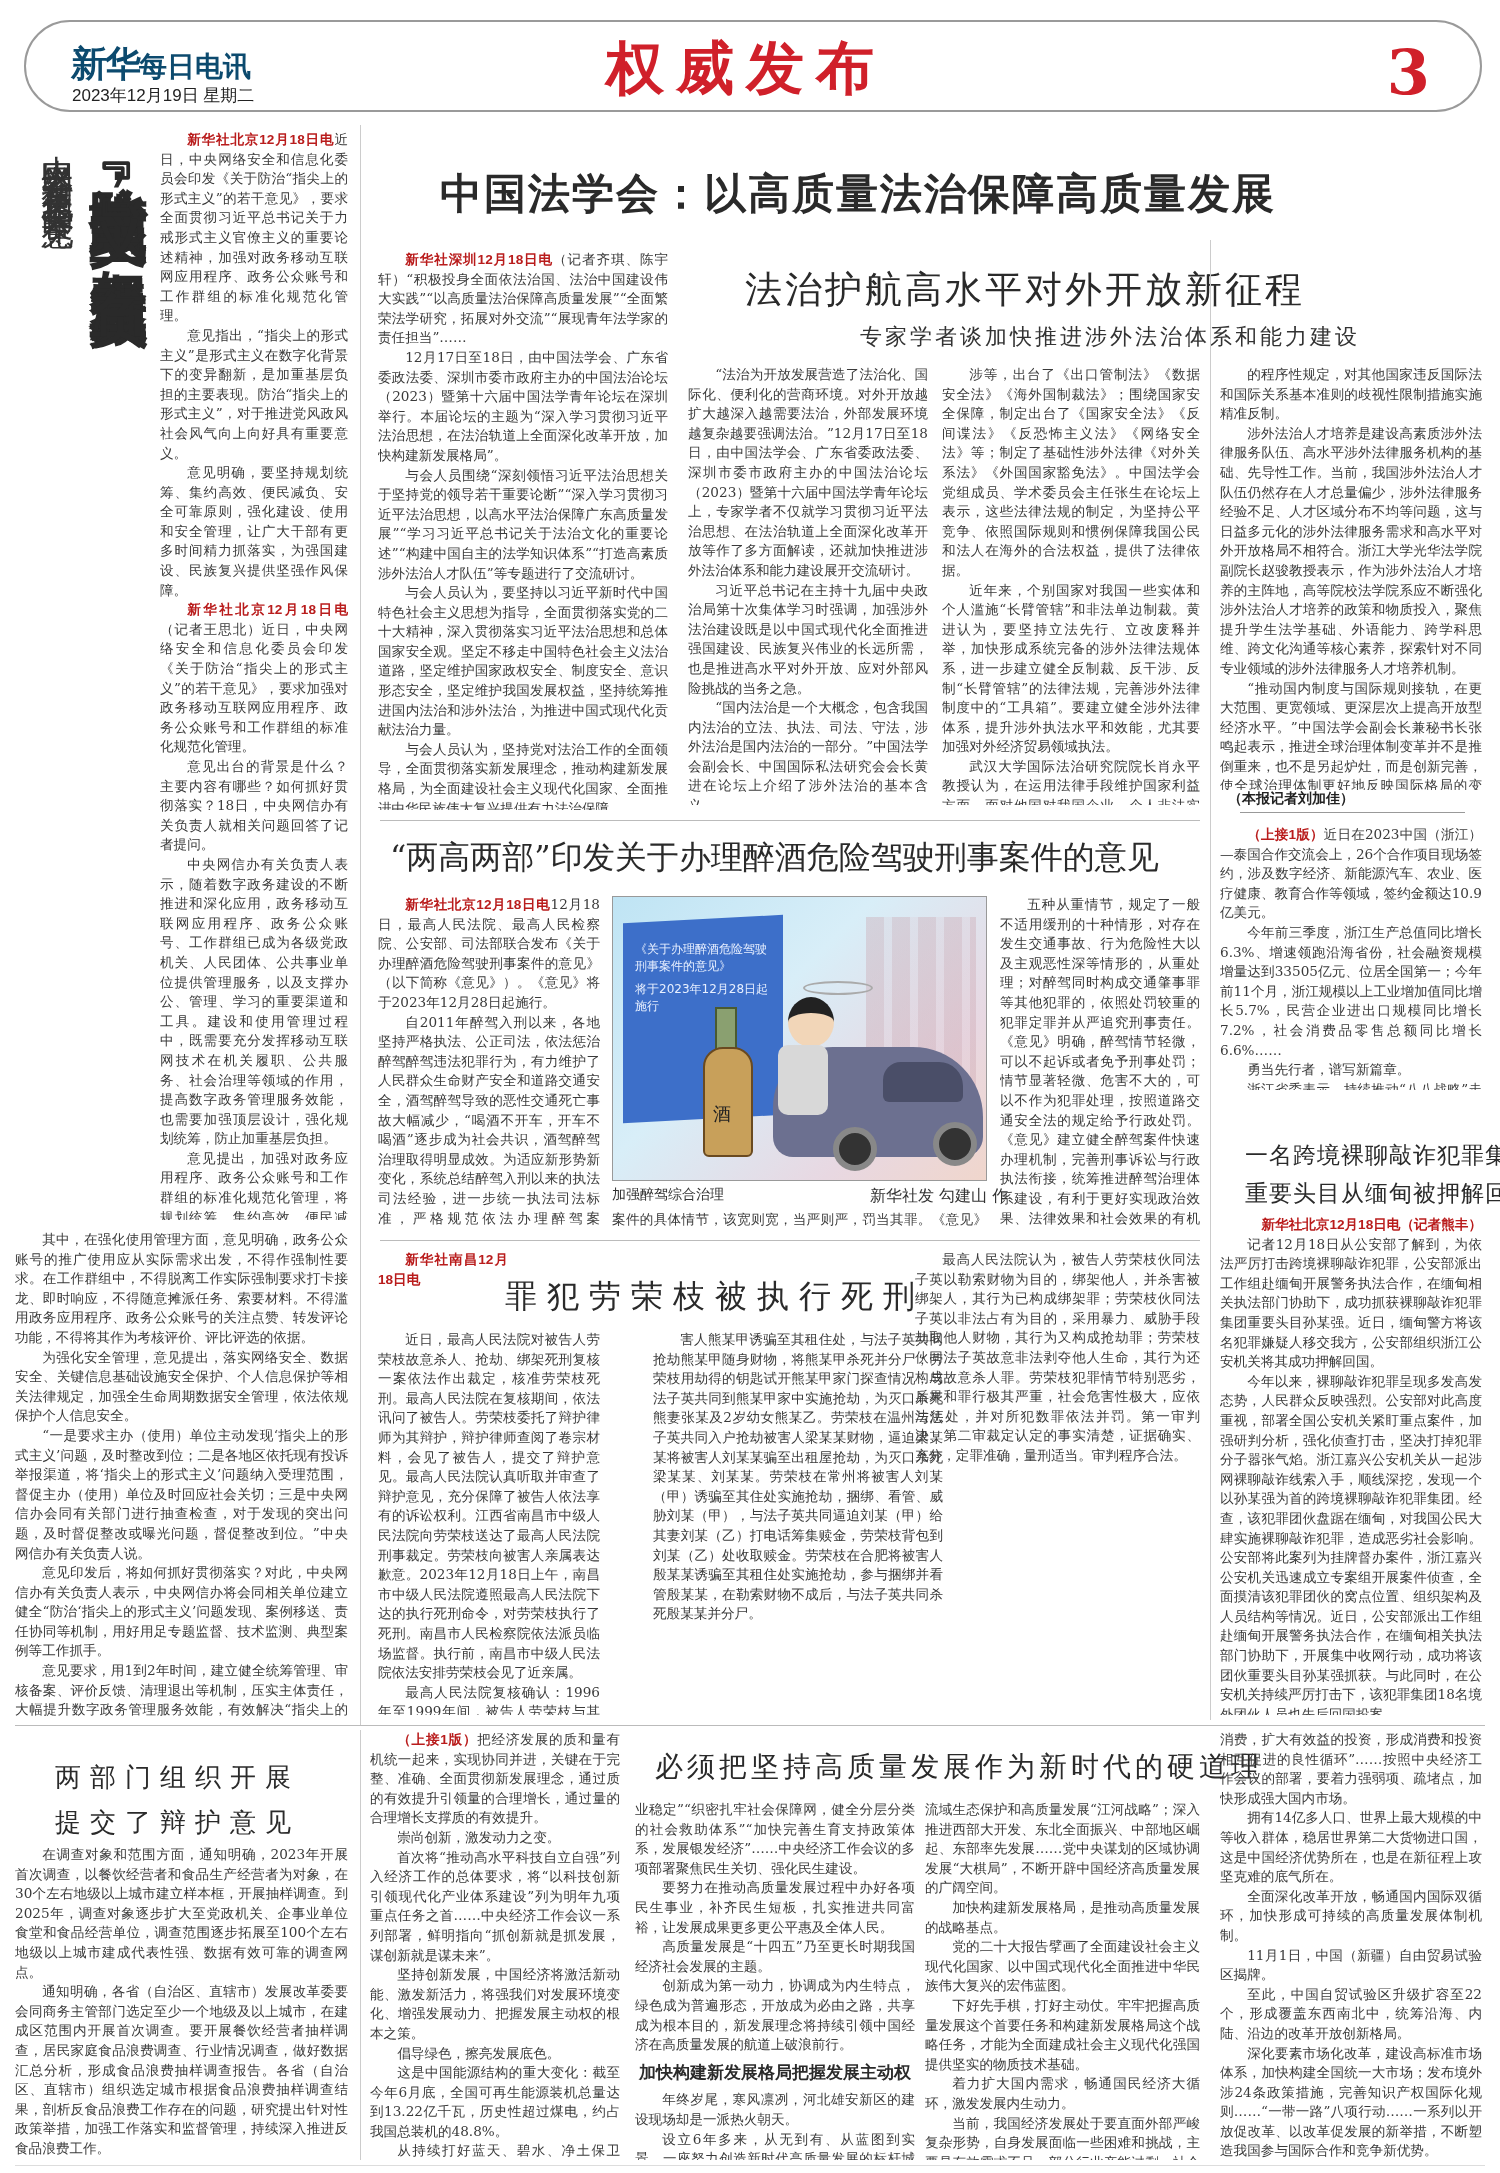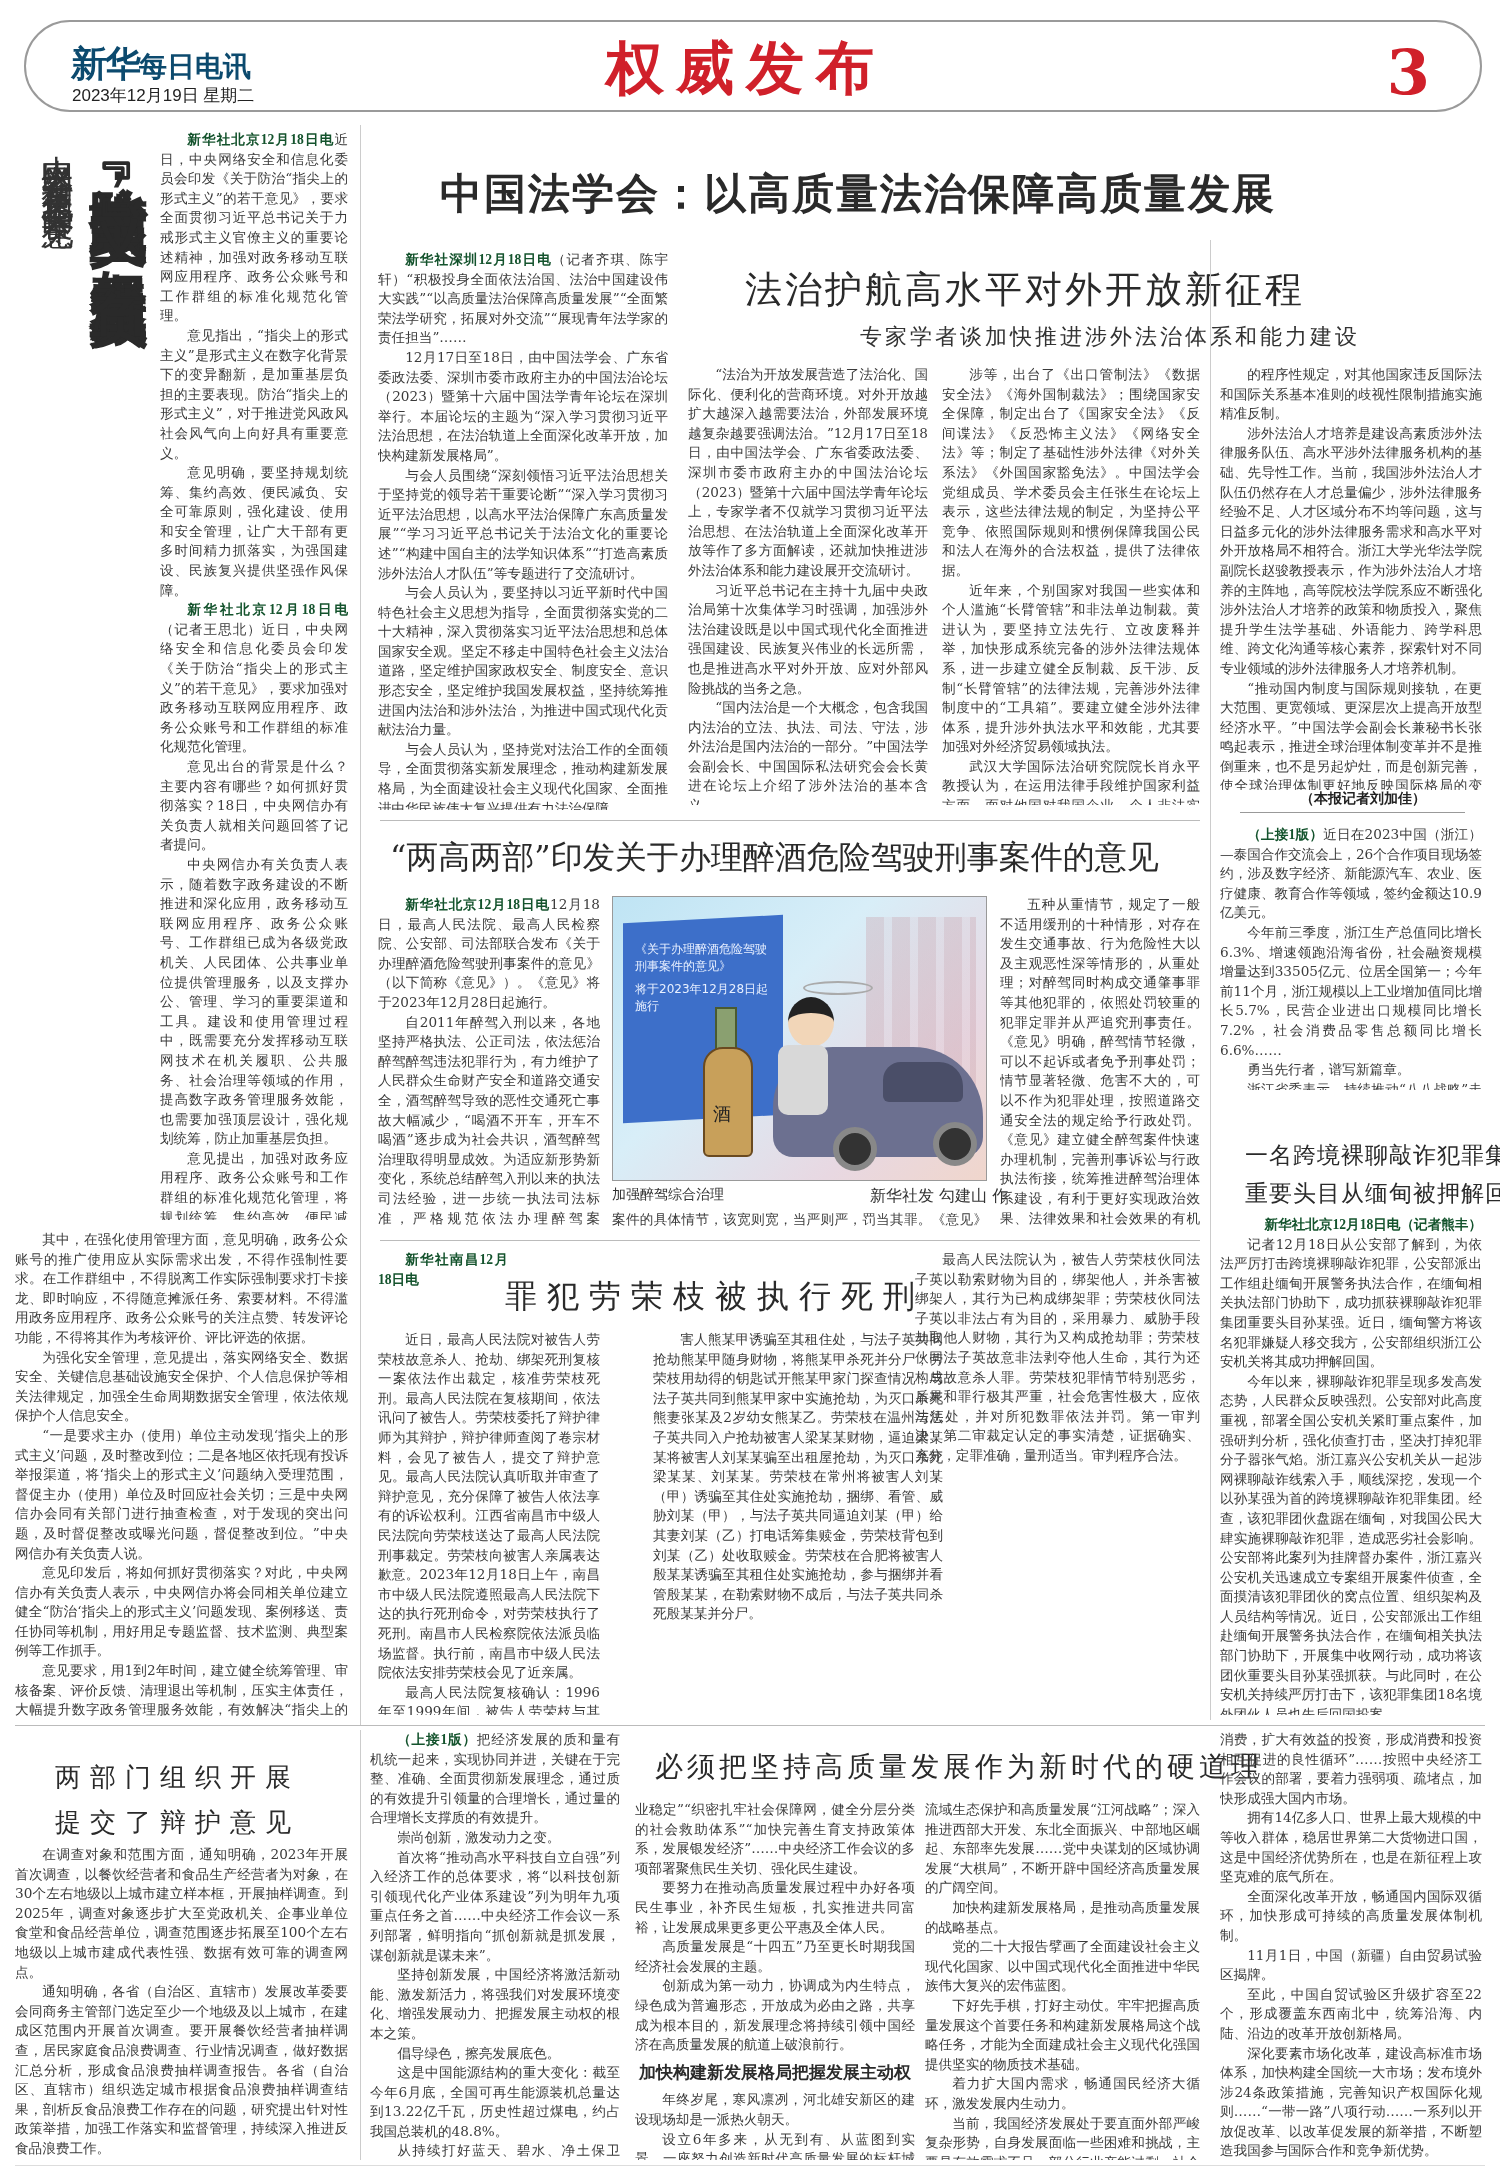--- a/index.html
+++ b/index.html
@@ -10,21 +10,21 @@
     border: 2px solid #9a9a9a; border-radius: 46px; background: #fff; }
   .brand { position: absolute; left: 45px; top: 18px; font-size: 36px; color: #0c4a6e; font-weight: bold;
     font-family: "DejaVu Serif", serif; letter-spacing: -2px; }
   .brand small { font-size: 28px; letter-spacing: 0; }
   .pubdate { position: absolute; left: 46px; top: 62px; font-size: 17px; color: #222; font-family: "Liberation Sans", sans-serif; }
   .section-title { position: absolute; left: 580px; top: 8px; font-size: 58px; color: #d0202a; font-weight: bold; letter-spacing: 12px; }
   .page-num { position: absolute; right: 50px; top: 14px; font-size: 62px; color: #d0202a; font-weight: bold; }
 
   .col-text { font-size: 13.6px; line-height: 19.6px; color: #3a3a3a; text-align: justify; overflow: hidden; }
   .col-text p { text-indent: 2em; }
-  .col-text .lead { font-weight: bold; color: #14532d; font-family: Liberation Serif, serif; }
+  .col-text .lead { font-weight: bold; color: #b91c1c; font-family: Liberation Sans, sans-serif; }
   .abs { position: absolute; }
 
   .vert-sub { position: absolute; left: 40px; top: 130px; width: 36px; writing-mode: vertical-rl;
     font-size: 32px; line-height: 36px; color: #333; font-family: "DejaVu Sans", sans-serif; letter-spacing: 4px; }
   .vert-main { position: absolute; left: 90px; top: 140px; width: 60px; writing-mode: vertical-rl;
     font-size: 58px; line-height: 62px; color: #2a2a2a; font-weight: bold; font-family: "DejaVu Serif", serif; letter-spacing: 2px; }
 
   .headline-xl { font-size: 42px; font-weight: bold; color: #2a2a2a; letter-spacing: 2px; white-space: nowrap; }
   .headline-lg { font-size: 37px; color: #2a2a2a; letter-spacing: 3px; white-space: nowrap; }
   .headline-md { font-size: 32px; color: #2a2a2a; white-space: nowrap; }
@@ -108,21 +108,21 @@
 <div class="abs col-text" style="left:942px; top:365px; width:258px; height:440px;">
   <p>涉等，出台了《出口管制法》《数据安全法》《海外国制裁法》；围绕国家安全保障，制定出台了《国家安全法》《反间谍法》《反恐怖主义法》《网络安全法》等；制定了基础性涉外法律《对外关系法》《外国国家豁免法》。中国法学会党组成员、学术委员会主任张生在论坛上表示，这些法律法规的制定，为坚持公平竞争、依照国际规则和惯例保障我国公民和法人在海外的合法权益，提供了法律依据。</p>
   <p>近年来，个别国家对我国一些实体和个人滥施“长臂管辖”和非法单边制裁。黄进认为，要坚持立法先行、立改废释并举，加快形成系统完备的涉外法律法规体系，进一步建立健全反制裁、反干涉、反制“长臂管辖”的法律法规，完善涉外法律制度中的“工具箱”。要建立健全涉外法律体系，提升涉外执法水平和效能，尤其要加强对外经济贸易领域执法。</p>
   <p>武汉大学国际法治研究院院长肖永平教授认为，在运用法律手段维护国家利益方面，面对他国对我国企业、个人非法实施制裁或长臂管辖的情况，要加强反制，建立我国的阻断法律制度，强化我国法律的域外适用效力，开展有效反制，严格执行，维护我国的国家利益。</p>
 </div>
 <div class="abs col-text" style="left:1220px; top:365px; width:262px; height:425px;">
   <p>的程序性规定，对其他国家违反国际法和国际关系基本准则的歧视性限制措施实施精准反制。</p>
   <p>涉外法治人才培养是建设高素质涉外法律服务队伍、高水平涉外法律服务机构的基础、先导性工作。当前，我国涉外法治人才队伍仍然存在人才总量偏少，涉外法律服务经验不足、人才区域分布不均等问题，这与日益多元化的涉外法律服务需求和高水平对外开放格局不相符合。浙江大学光华法学院副院长赵骏教授表示，作为涉外法治人才培养的主阵地，高等院校法学院系应不断强化涉外法治人才培养的政策和物质投入，聚焦提升学生法学基础、外语能力、跨学科思维、跨文化沟通等核心素养，探索针对不同专业领域的涉外法律服务人才培养机制。</p>
   <p>“推动国内制度与国际规则接轨，在更大范围、更宽领域、更深层次上提高开放型经济水平。”中国法学会副会长兼秘书长张鸣起表示，推进全球治理体制变革并不是推倒重来，也不是另起炉灶，而是创新完善，使全球治理体制更好地反映国际格局的变化，更加平衡地反映大多数国家特别是新兴市场国家和发展中国家的意愿和利益，“在不断促进权利公平、机会公平、规则公平的努力中推动构建人类命运共同体”。</p>
 </div>
-<div class="abs byline" style="left:1300px; top:790px; font-size:14px; color:#222;">（本报记者刘加佳）</div>
+<div class="abs byline" style="left:1228px; top:790px; font-size:14px; color:#222;">（本报记者刘加佳）</div>
 
 <div class="hr" style="left:1240px; top:812px; width:225px; height:1px; background:#999;"></div>
 
 <div class="abs col-text" style="left:1220px; top:825px; width:262px; height:265px;">
   <p><span class="lead">（上接1版）</span><span>近日在2023中国（浙江）—泰国合作交流会上，26个合作项目现场签约，涉及数字经济、新能源汽车、农业、医疗健康、教育合作等领域，签约金额达10.9亿美元。</span></p>
   <p>今年前三季度，浙江生产总值同比增长6.3%、增速领跑沿海省份，社会融资规模增量达到33505亿元、位居全国第一；今年前11个月，浙江规模以上工业增加值同比增长5.7%，民营企业进出口规模同比增长7.2%，社会消费品零售总额同比增长6.6%……</p>
   <p>勇当先行者，谱写新篇章。</p>
   <p>浙江省委表示，持续推动“八八战略”走深走实，着力推进突破性创新、改革性改革、提升性开放，统筹推进三个“一号工程”，大力实施“十项重大工程”，推动经济运行持续回升向好，以浙江的“稳”“进”“立”为全国大局多作贡献。</p>
 </div>
 

